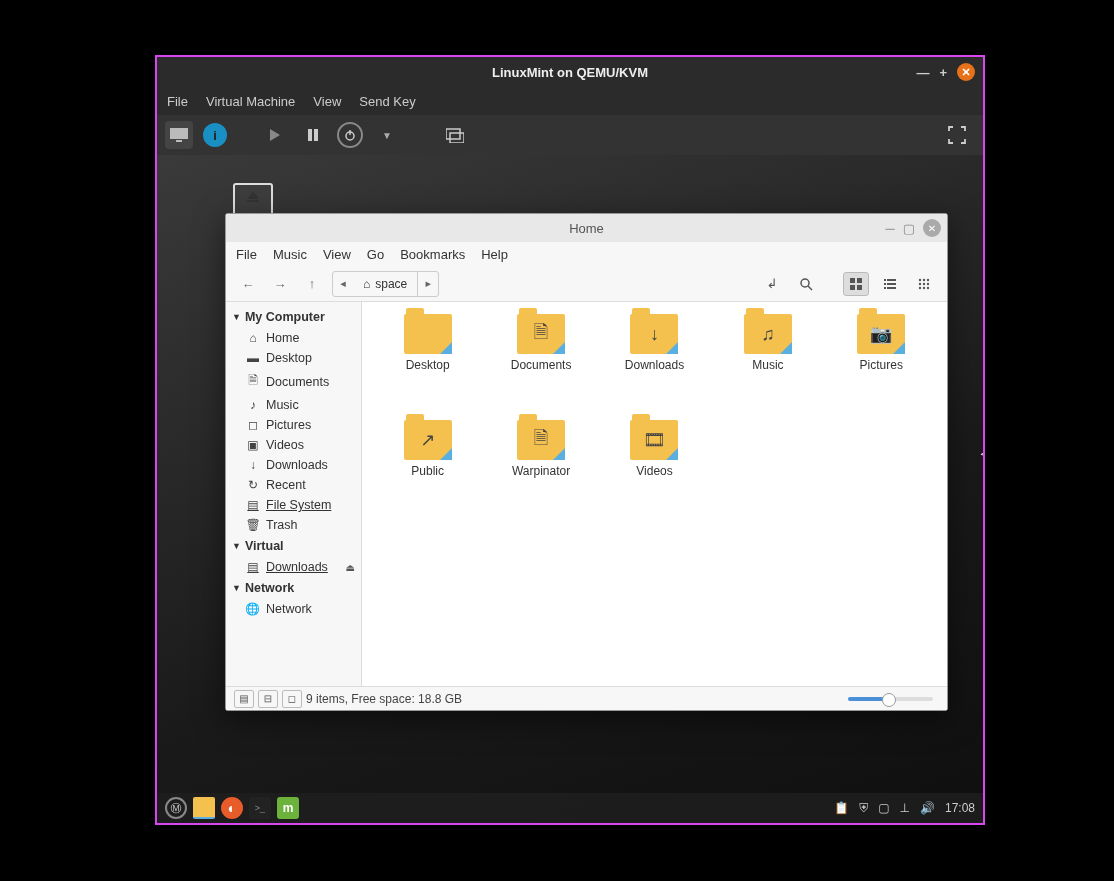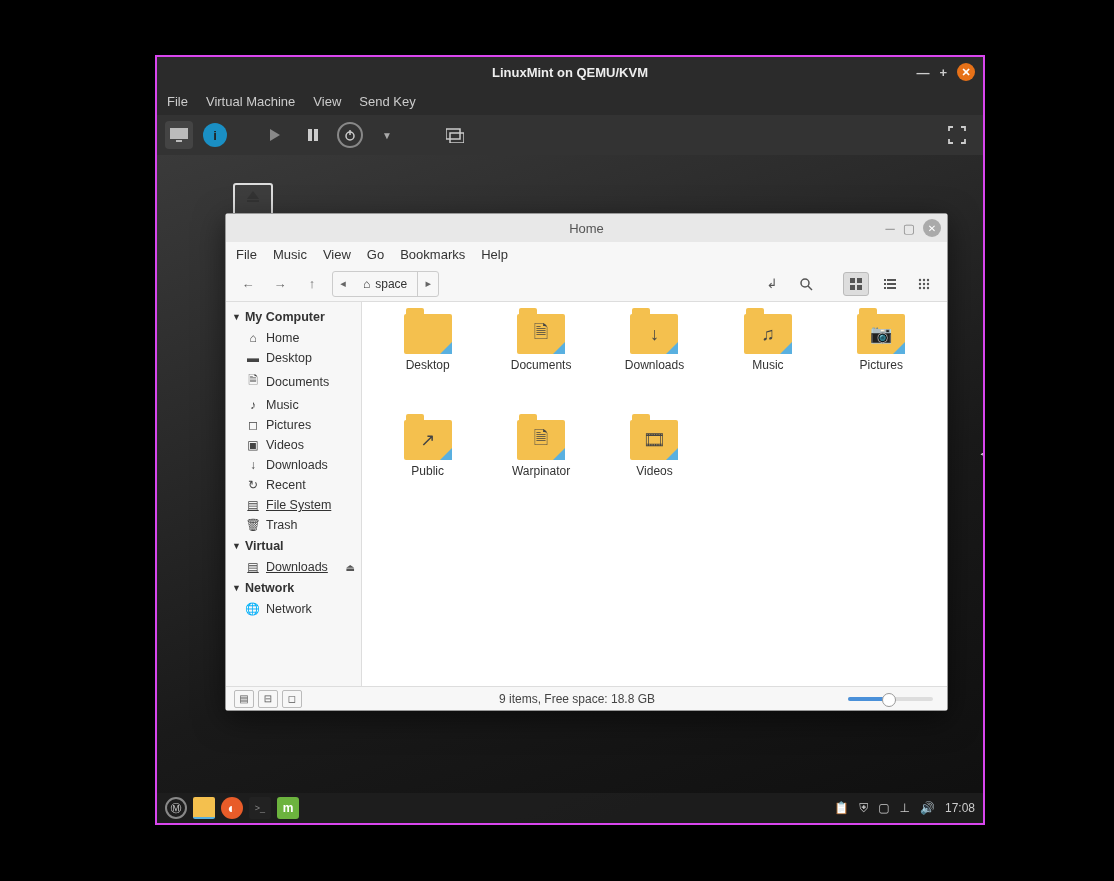--- a/index.html
+++ b/index.html
@@ -304,21 +304,21 @@
                 <span class="folder-glyph">🎞</span>
               </div>
               <span>Videos</span>
             </div>
         </div>
       </div>
       <div class="nemo-status">
         <div class="status-btn">▤</div>
         <div class="status-btn">⊟</div>
         <div class="status-btn">◻</div>
-        <div class="spacer" style="text-align:center"><span>9 items, Free space: 18.8 GB</span></div>
+        <div class="spacer" style="text-align:left"><span>9 items, Free space: 18.8 GB</span></div>
         <div class="zoom"></div>
       </div>
     </div>
 
     <div class="resize-handle">◁ ▷</div>
 
     <div class="mint-panel">
       <div class="panel-icon" style="border:2px solid #888;border-radius:50%">
           <span style="font-size:11px">Ⓜ</span>
         </div>

